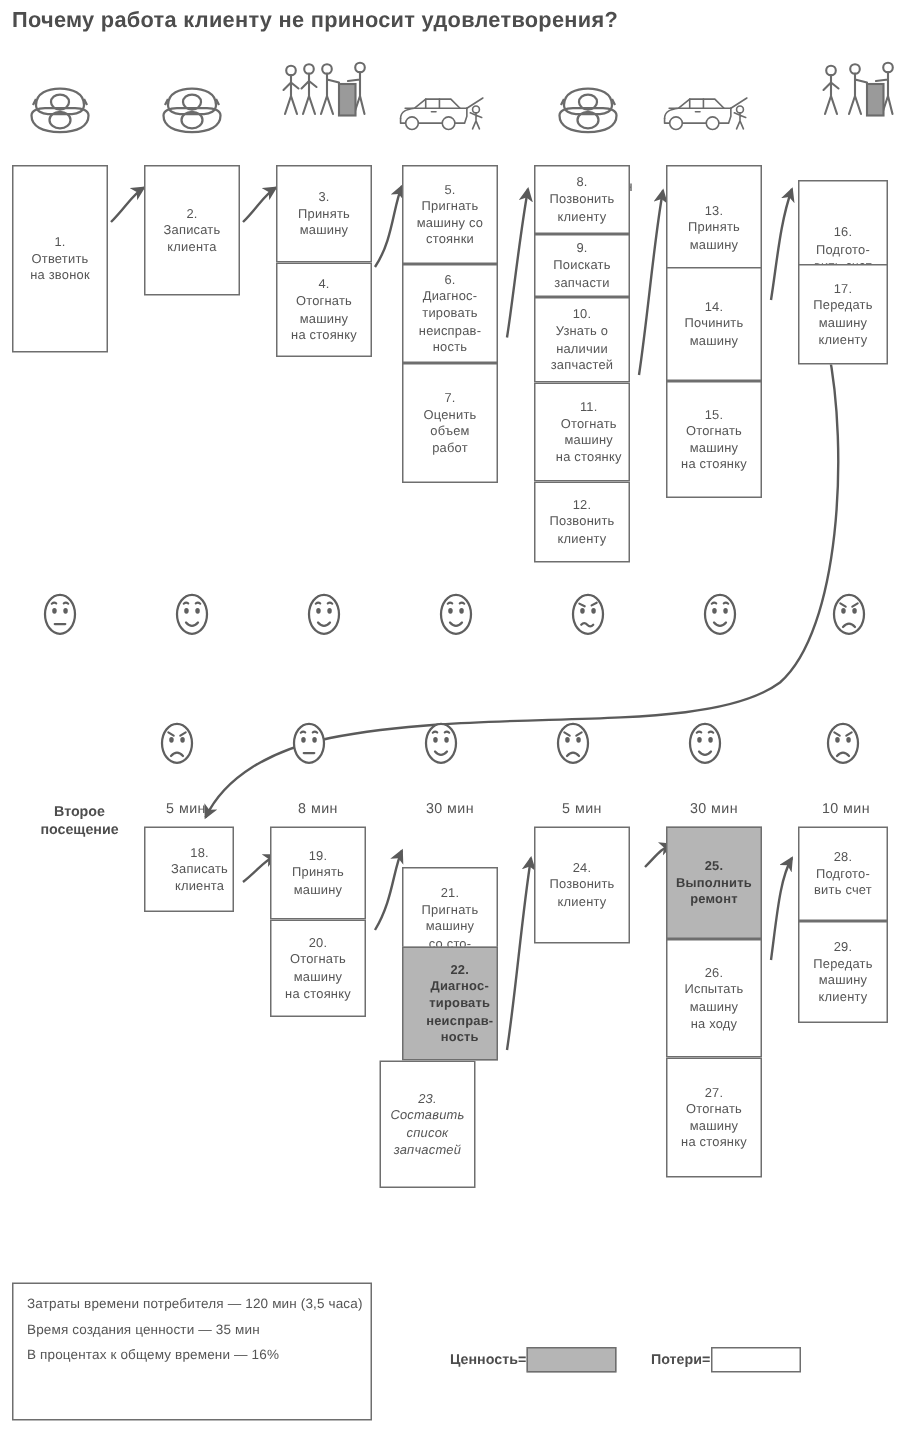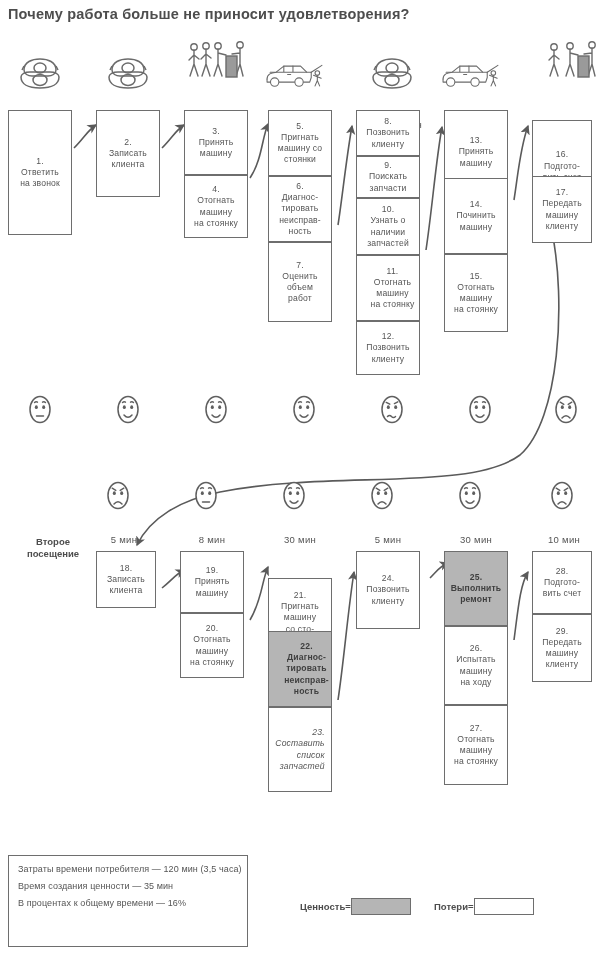--- a/index.html
+++ b/index.html
@@ -68,21 +68,21 @@
   .lg-swatch{width:60px;height:17px;box-sizing:border-box;border:1.3px solid #6e6e6e;}
   .lg-swatch.gray{background:#b5b5b5;}
   .lg-swatch.white{background:#ffffff;}
 
   
   #arrows{left:0;top:0;width:600px;height:956px;pointer-events:none;}
 </style>
 </head>
 <body>
 
-<div class="abs" id="title">Почему работа больше не приносит удовлетворения?</div>
+<div class="abs" id="title">Почему работа клиенту не приносит удовлетворения?</div>
 
 <svg class="abs" id="arrows" viewBox="0 0 600 956">
   <defs>
     <marker id="ah" markerWidth="7" markerHeight="7" refX="5.2" refY="3" orient="auto">
       <path d="M0,0 L6,3 L0,6 L1.6,3 Z" fill="#5a5a5a"></path>
     </marker>
   </defs>
   <g fill="none" stroke="#5a5a5a" stroke-width="1.6" marker-end="url(#ah)">
 
     <path d="M74,148 C84,138 88,130 96,125"></path>
@@ -372,38 +372,38 @@
 
 <div class="abs" style="left:0px;top:534px;width:600px;height:14px;">
   <div class="abs time-label" style="left:86px;">5 мин</div>
   <div class="abs time-label" style="left:174px;">8 мин</div>
   <div class="abs time-label" style="left:262px;">30 мин</div>
   <div class="abs time-label" style="left:350px;">5 мин</div>
   <div class="abs time-label" style="left:438px;">30 мин</div>
   <div class="abs time-label" style="left:526px;">10 мин</div>
 </div>
 
-<div class="abs colbox" style="left:96px;top:551px;width:60px;height:57px;">
+<div class="abs colbox" style="left:96px;top:551px;width:60px;height:57px;justify-content:flex-end;">
     <span class="txt">18.<br>Записать<br>клиента</span>
   </div>
 
 <div class="abs colbox" style="left:180px;top:551px;width:64px;height:62px;">
     <span class="txt">19.<br>Принять<br>машину</span>
   </div>
 <div class="abs colbox" style="left:180px;top:613px;width:64px;height:65px;">
     <span class="txt">20.<br>Отогнать<br>машину<br>на стоянку</span>
   </div>
 
 <div class="abs colbox" style="left:268px;top:578px;width:64px;height:80px;">
     <span class="txt">21.<br>Пригнать<br>машину<br>со сто-<br>янки</span>
   </div>
 <div class="abs colbox shaded" style="left:268px;top:631px;width:64px;height:76px;padding-left:16px;">
     <span class="txt">22.<br>Диагнос-<br>тировать<br>неисправ-<br>ность</span>
   </div>
-<div class="abs colbox italic" style="left:268px;top:707px;width:64px;height:85px;text-align:right;">
+<div class="abs colbox italic" style="left:253px;top:707px;width:64px;height:85px;">
     <span class="txt">23.<br>Составить<br>список<br>запчастей</span>
   </div>
 
 <div class="abs colbox" style="left:356px;top:551px;width:64px;height:78px;">
     <span class="txt">24.<br>Позвонить<br>клиенту</span>
   </div>
 
 <div class="abs colbox shaded" style="left:444px;top:551px;width:64px;height:75px;">
     <span class="txt">25.<br>Выполнить<br>ремонт</span>
   </div>

